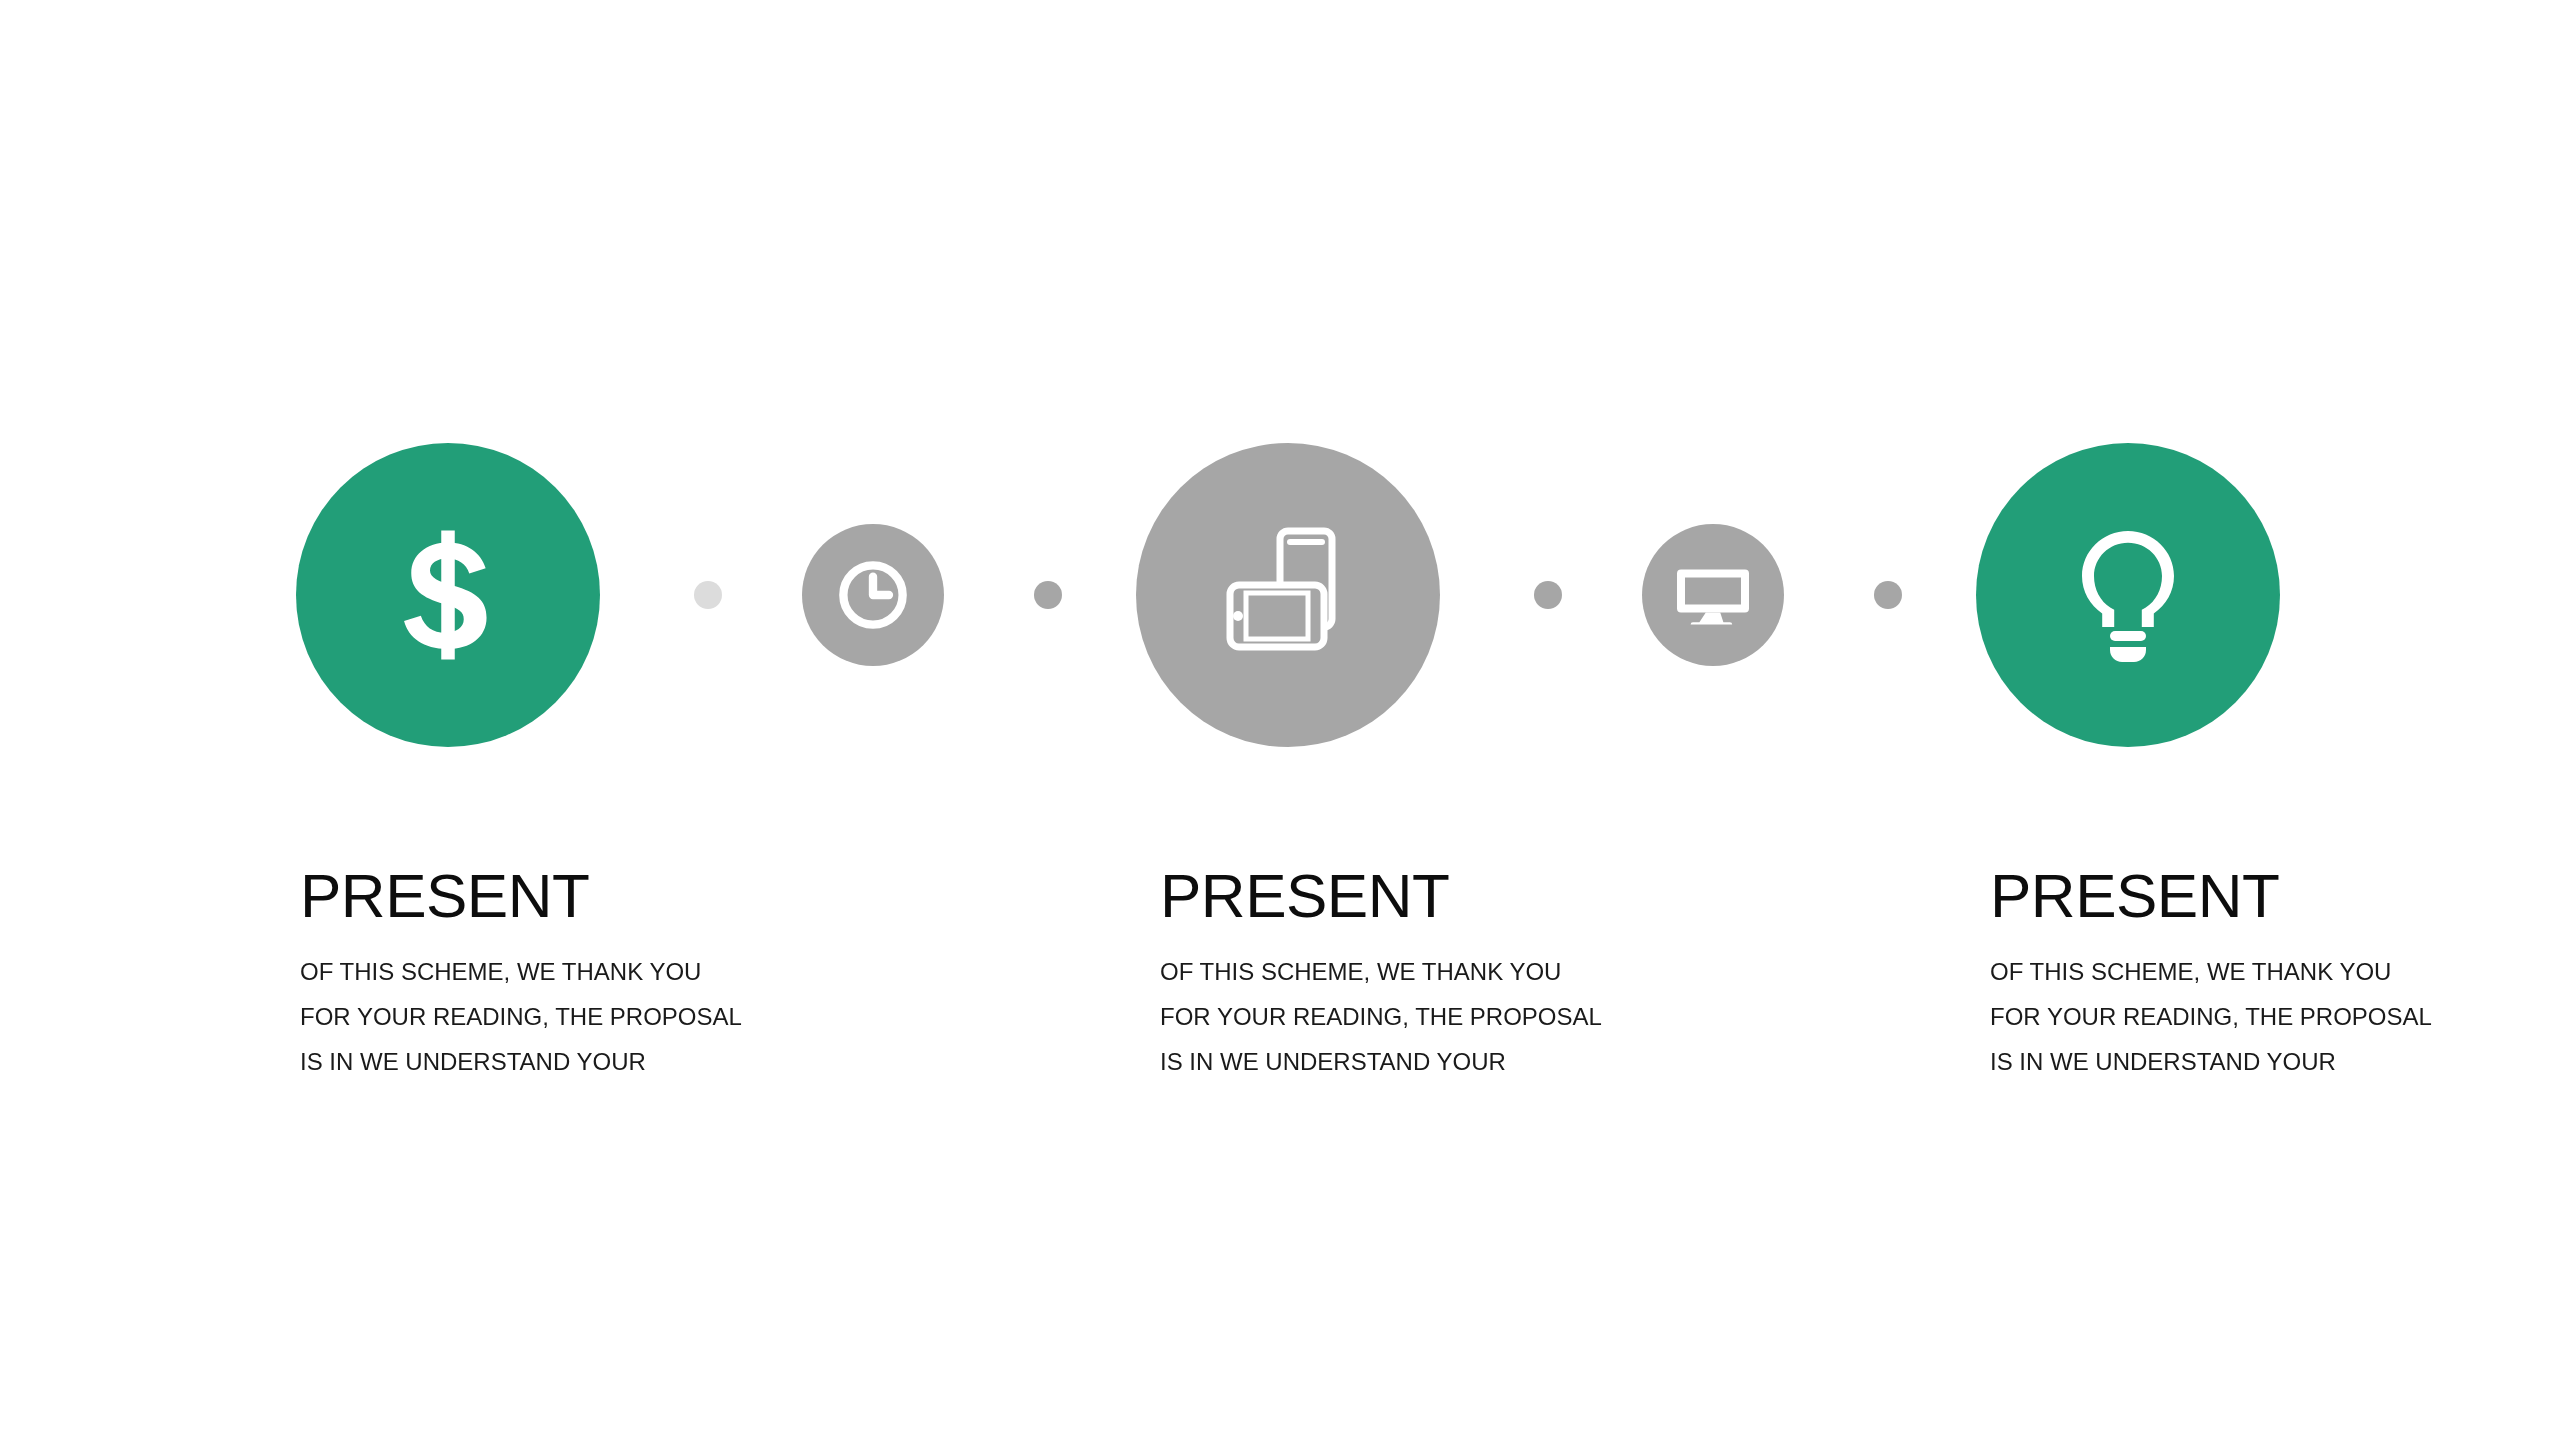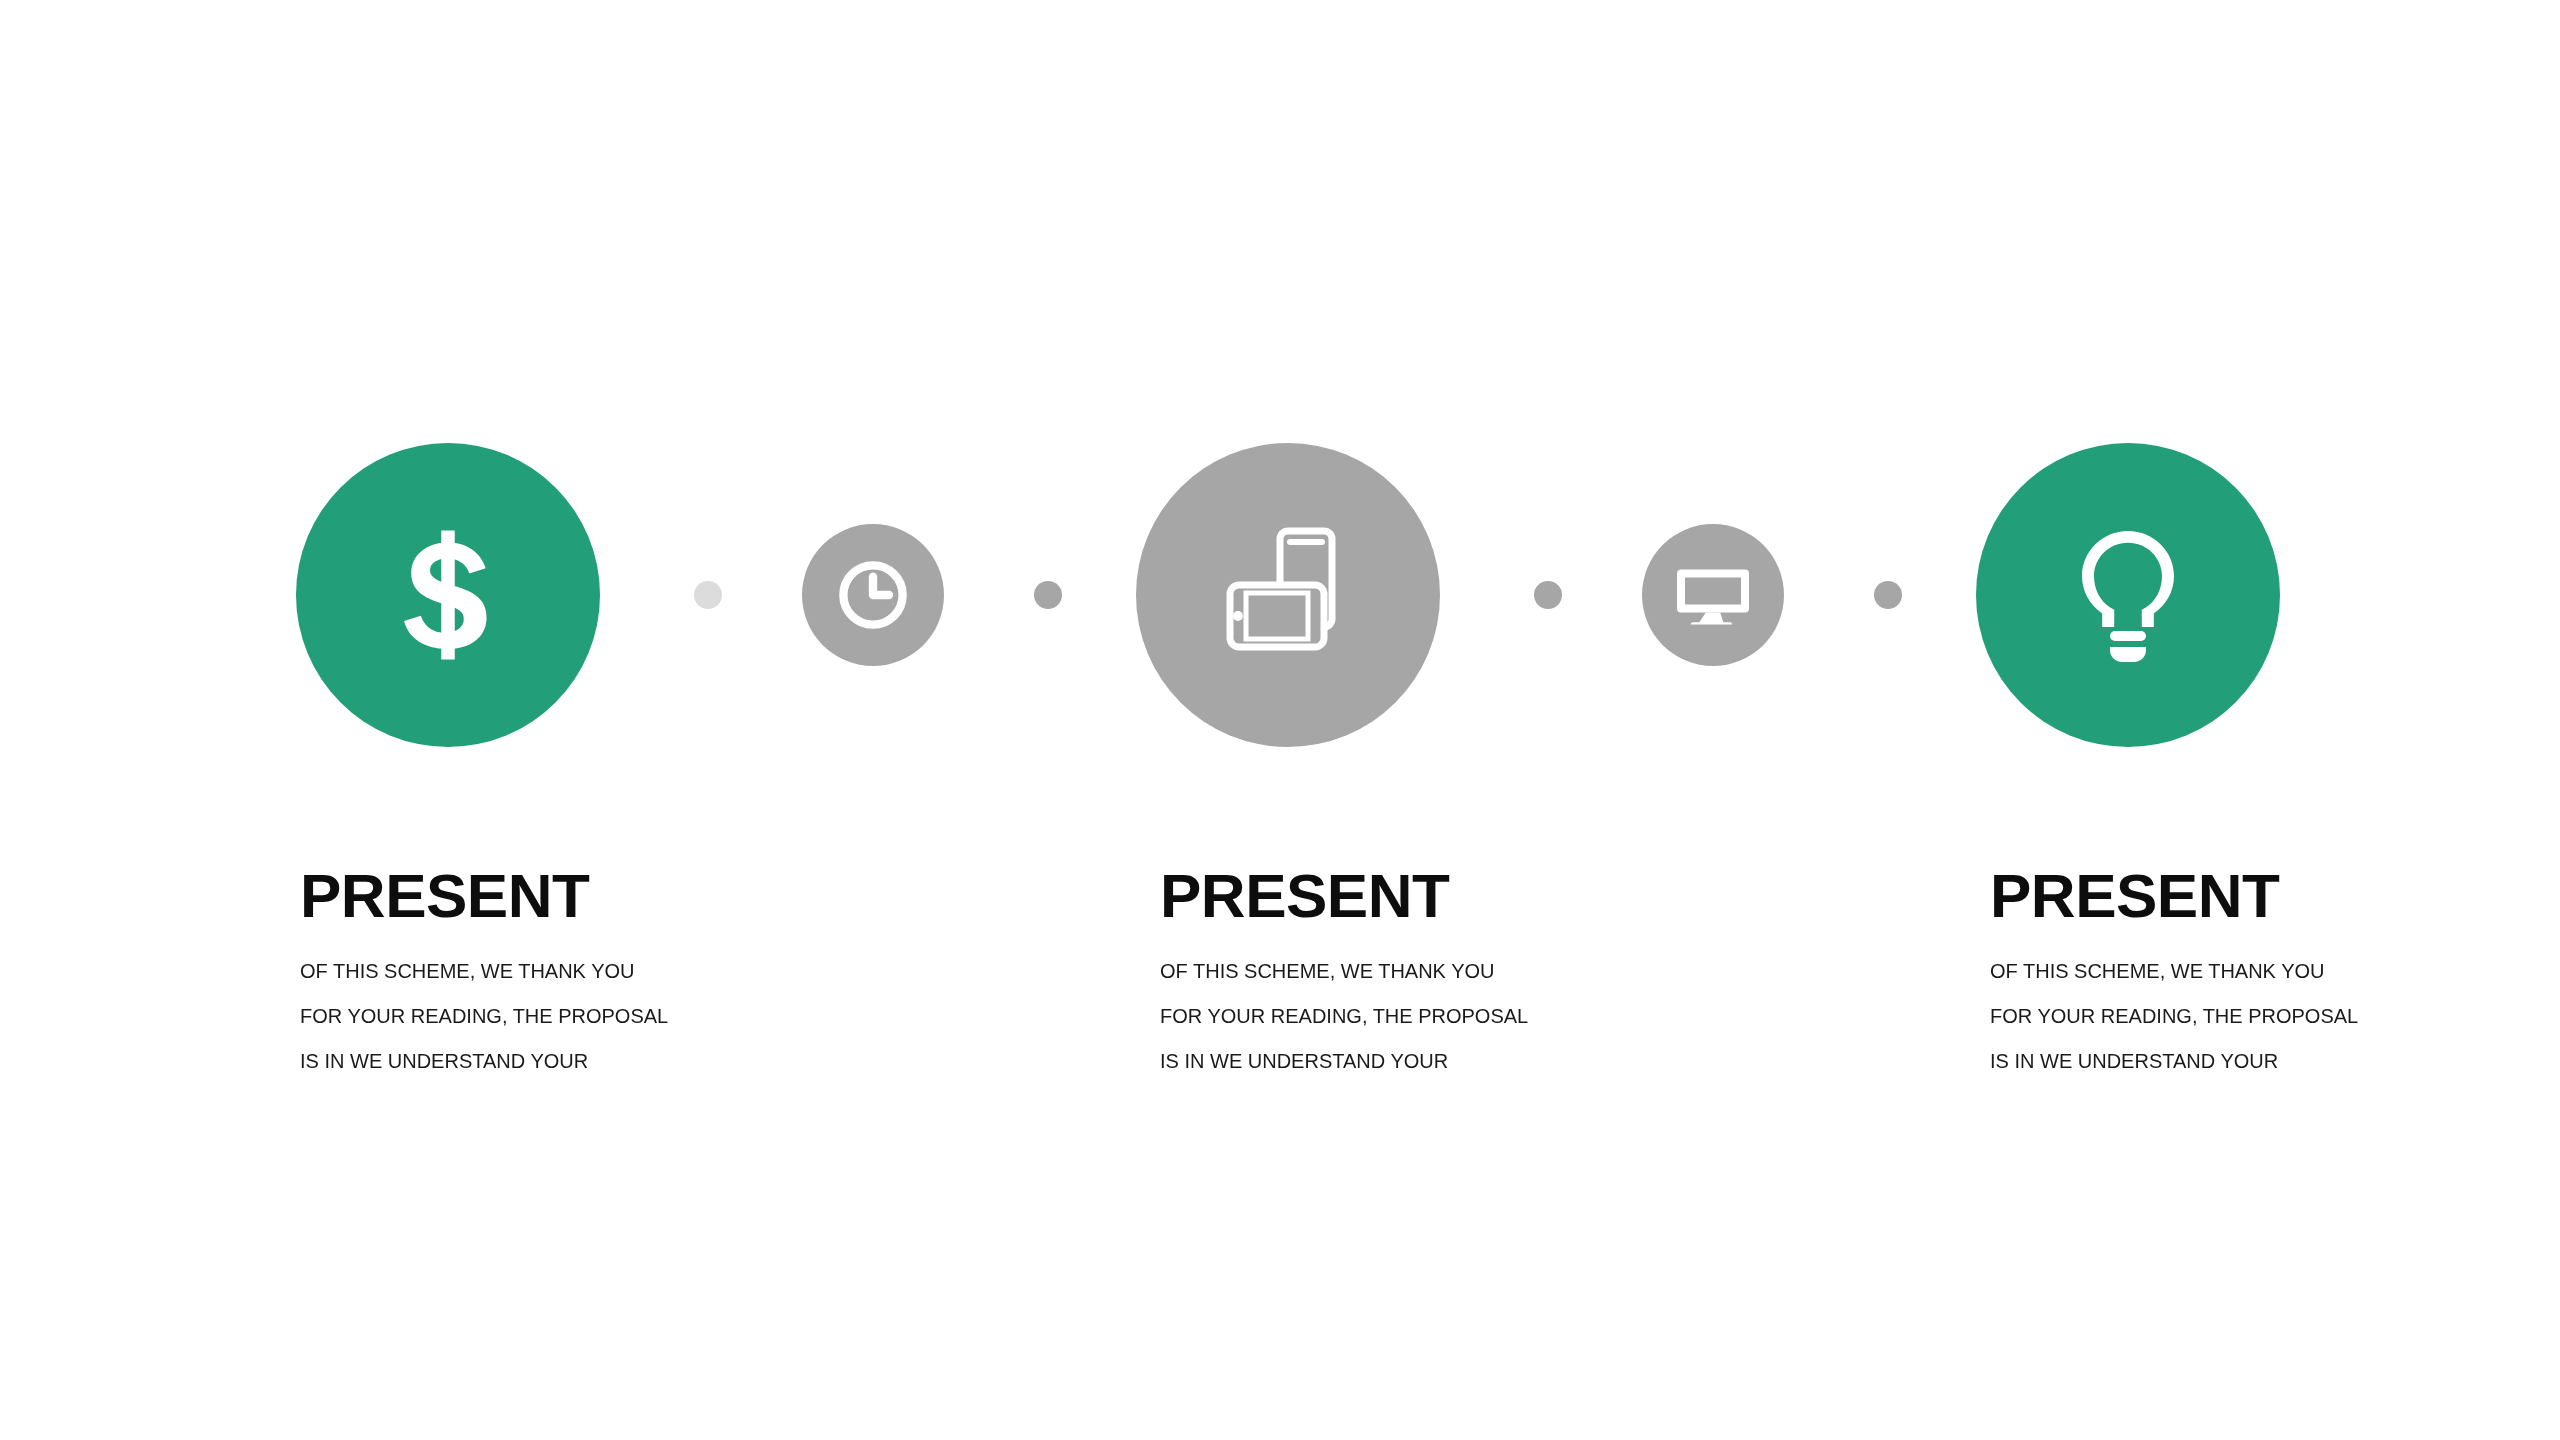--- a/index.html
+++ b/index.html
@@ -65,34 +65,34 @@
   }
 
   
   .column {
     position: absolute;
     width: 700px;
   }
   .col-heading {
     margin: 0;
     font-family: "Liberation Sans", sans-serif;
-    font-weight: bold;
+    font-weight: normal;
     font-size: 62px;
     line-height: 62px;
     letter-spacing: -0.5px;
     color: #0d0d0d;
     white-space: nowrap;
   }
   .col-body {
     margin: 0;
     padding-top: 22px;
   }
   .body-line {
     font-family: "Liberation Sans", sans-serif;
-    font-size: 20px;
+    font-size: 24px;
     line-height: 45px;
     color: #1a1a1a;
     white-space: nowrap;
   }
 </style>
 </head>
 <body>
 
 <div id="slide">
 

